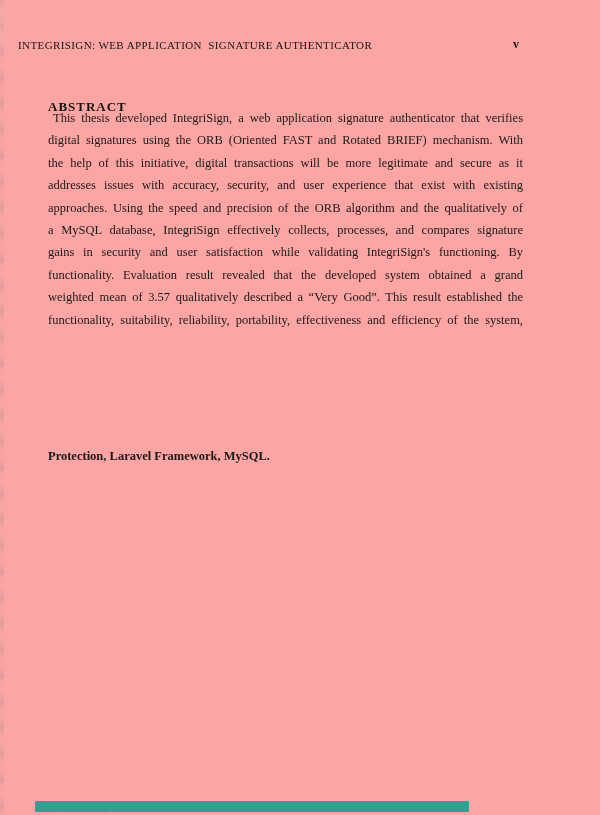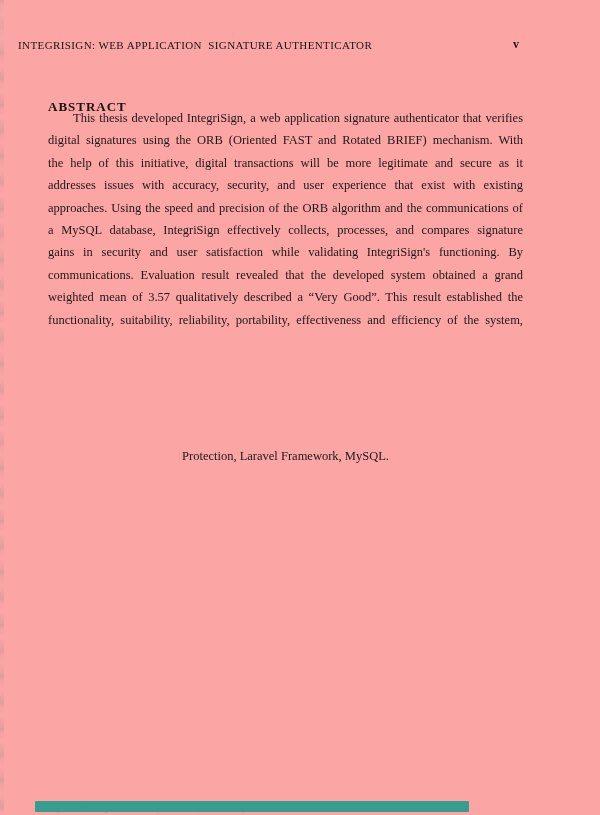--- a/index.html
+++ b/index.html
@@ -100,39 +100,40 @@
     color: #1b1917;
   }
   .para-line {
     text-align: justify;
     text-align-last: justify;
     height: 22.4px;
     overflow: hidden;
     white-space: normal;
     word-spacing: 0.5px;
   }
-  .para-line:first-child { padding-left: 5px; margin-left: 20px; }
+  .para-line:first-child { padding-left: 5px; }
   .keywords {
     position: absolute;
     left: 48px; top: 445px;
     width: 475px;
     font-size: 12.5px;
     line-height: 22.4px;
     color: #1b1917;
   }
   .kw-line-justified {
     text-align: justify;
     text-align-last: justify;
     height: 22.4px;
     overflow: hidden;
   }
   .kw-line-plain {
-    text-align: center;
+    text-align: left;
     height: 22.4px;
     overflow: hidden;
+    font-weight: bold;
   }
 </style>
 </head>
 <body>
 
 <div class="page">
 
   <div class="edge-left"></div>
   <div class="smudge-top-left"></div>
   <div class="speckles-bottom"></div>
@@ -141,24 +142,24 @@
   <div class="header-title">INTEGRISIGN: WEB APPLICATION  SIGNATURE AUTHENTICATOR</div>
   <div class="page-number">v</div>
 
   <div class="section-title">ABSTRACT</div>
 
   <div class="abstract">
     <div class="para-line">This thesis developed IntegriSign, a web application signature authenticator that verifies</div>
     <div class="para-line">digital signatures using the ORB (Oriented FAST and Rotated BRIEF) mechanism. With</div>
     <div class="para-line">the help of this initiative, digital transactions will be more legitimate and secure as it</div>
     <div class="para-line">addresses issues with accuracy, security, and user experience that exist with existing</div>
-    <div class="para-line">approaches. Using the speed and precision of the ORB algorithm and the communications of</div>
+    <div class="para-line">approaches. Using the speed and precision of the ORB algorithm and the qualitatively of</div>
     <div class="para-line">a MySQL database, IntegriSign effectively collects, processes, and compares signature</div>
     <div class="para-line">gains in security and user satisfaction while validating IntegriSign's functioning. By</div>
-    <div class="para-line">communications. Evaluation result revealed that the developed system obtained a grand</div>
+    <div class="para-line">functionality. Evaluation result revealed that the developed system obtained a grand</div>
     <div class="para-line">weighted mean of 3.57 qualitatively described a “Very Good”. This result established the</div>
     <div class="para-line">functionality, suitability, reliability, portability, effectiveness and efficiency of the system,</div>
   </div>
 
   <div class="keywords">
     <div class="kw-line-plain">Protection, Laravel Framework, MySQL.</div>
   </div>
 
 </div>
 

